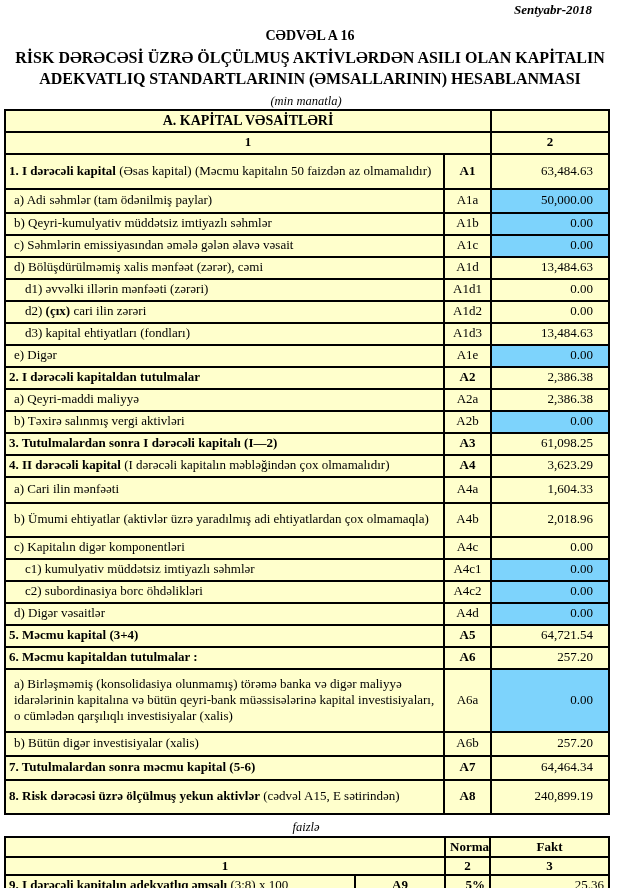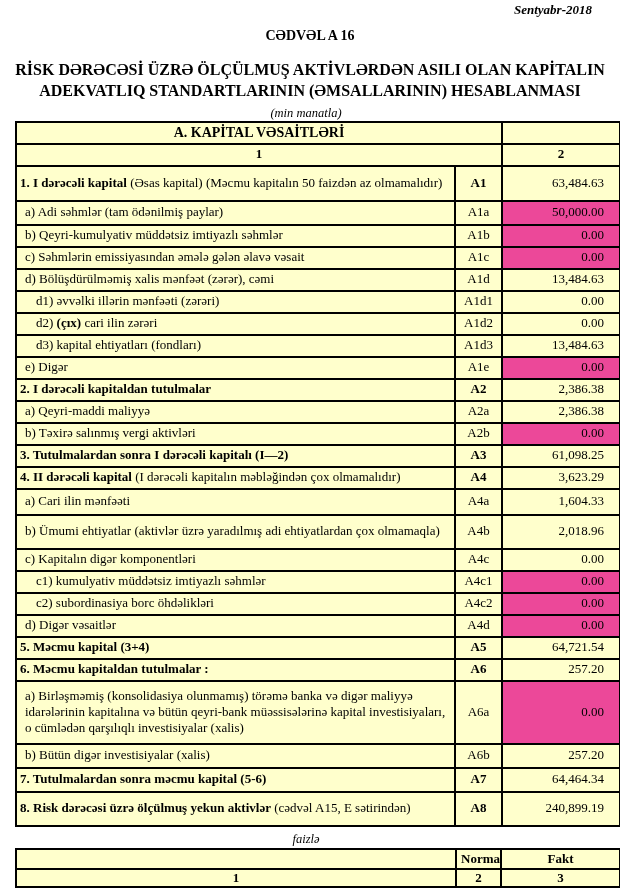--- a/index.html
+++ b/index.html
@@ -10,49 +10,49 @@
   }
   .date{
     text-align:right;padding:2px 28px 0 0;
     font-weight:bold;font-style:italic;font-size:13px;
   }
   .tbl-label{
     text-align:center;font-weight:bold;font-size:14px;margin-top:10px;
   }
   .title{
     text-align:center;font-weight:bold;font-size:16px;
-    line-height:1.3;margin-top:16px;
+    line-height:1.3;margin-top:4px;
   }
   .title div{white-space:nowrap;}
   .unit{
     text-align:center;font-style:italic;font-size:12.5px;
     padding-right:8px;margin-top:4px;
   }
   .unit2{margin-top:5px;margin-bottom:1px;}
   table{
-    margin-left:15px;width:604px;border-collapse:collapse;table-layout:fixed;
+    margin-left:4px;width:604px;border-collapse:collapse;table-layout:fixed;
     font-size:13px;
     border-radius:27px;
   }
   th,td{
     border:2px solid #000;background:#FFFFCC;
     padding:1px 4px;vertical-align:middle;line-height:1.25;
     overflow:hidden;
   }
   th.sec{text-align:center;font-weight:bold;font-size:14px;height:18px;}
   th.colnum{text-align:center;font-weight:bold;height:12px;padding:0 4px;font-size:13px;}
   td.lbl{text-align:left;}
   td.lbl .b{font-weight:bold;}
   td.lbl.ind0{padding-left:3px;}
   td.lbl.ind1{padding-left:8px;}
   td.lbl.ind2{padding-left:19px;}
   td.code{text-align:center;}
   td.code.bold{font-weight:bold;}
   td.val{text-align:right;padding-right:15px;}
-  td.white{background:#ec4899;}
+  td.white{background:#7dd3fc;}
   tr{height:22px;}
   .ratio th{text-align:center;font-weight:bold;}
   .ratio tr{height:19px;}
   .ratio td.norma{text-align:right;font-weight:bold;padding-right:4px;}
   .ratio td.fakt{text-align:right;padding-right:4px;}
 </style>
 </head>
 <body>
 
 <div>

